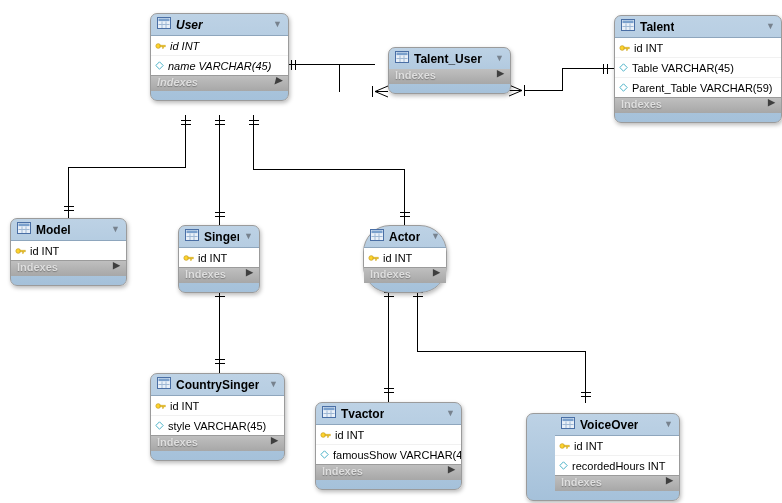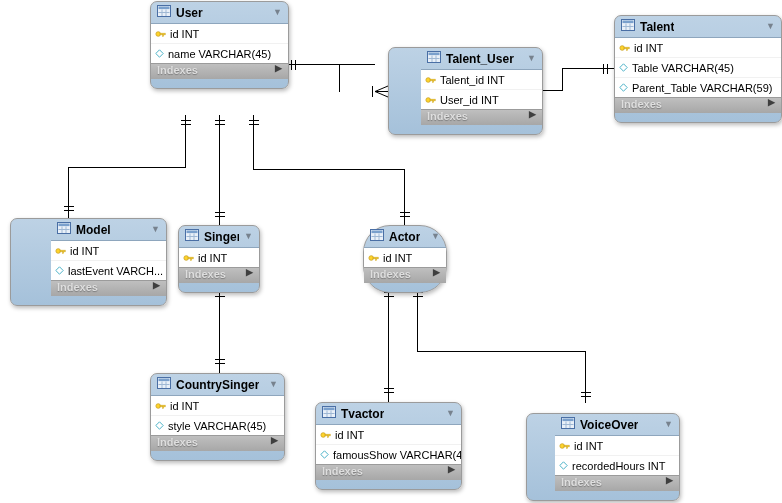--- a/index.html
+++ b/index.html
@@ -93,21 +93,21 @@
     </g>
 
     <g>
       <path d="M417.5,288 V351.5 H585.5 V403"></path>
       <path d="M412.5,292.5 H422.5 M412.5,296.5 H422.5"></path>
       <path d="M580.5,392.5 H590.5 M580.5,396.5 H590.5"></path>
     </g>
   </svg>
 
   <div id="tables">
-      <div class="etable" style="left: 150px; top: 1px; width: 137px;">
+      <div class="etable" style="left: 150px; top: 13px; width: 137px; font-style: italic;">
         <div class="tbl-header">
           <span class="icn"><svg width="14" height="12" viewBox="0 0 14 12">
               <rect x="0.5" y="0.5" width="13" height="11" fill="#e9f0f8" stroke="#4a6fa5"></rect>
               <rect x="1.5" y="1.5" width="11" height="2.6" fill="#7aa0cc"></rect>
               <path d="M5,4.5 V11 M9,4.5 V11 M1.5,7.5 H12.5" stroke="#9fb8d4" fill="none"></path>
             </svg></span>
           <span class="title">User</span>
           <span class="chev">▼</span>
         </div>
         <div class="tbl-body">
@@ -129,52 +129,30 @@
             </span>
             <span>name VARCHAR(45)</span>
           </div>
         </div>
         <div class="tbl-indexes">
           <span>Indexes</span>
           <span class="arrow">▶</span>
         </div>
         <div class="tbl-footer"></div>
       </div>
-      <div class="etable" style="left: 388px; top: 47px; width: 121px; padding-left: 32px;">
+      <div class="etable" style="left: 388px; top: 47px; width: 121px;">
         <div class="tbl-header">
           <span class="icn"><svg width="14" height="12" viewBox="0 0 14 12">
               <rect x="0.5" y="0.5" width="13" height="11" fill="#e9f0f8" stroke="#4a6fa5"></rect>
               <rect x="1.5" y="1.5" width="11" height="2.6" fill="#7aa0cc"></rect>
               <path d="M5,4.5 V11 M9,4.5 V11 M1.5,7.5 H12.5" stroke="#9fb8d4" fill="none"></path>
             </svg></span>
           <span class="title">Talent_User</span>
           <span class="chev">▼</span>
         </div>
-        <div class="tbl-body">
-          <div class="tbl-row">
-            <span class="icn">
-              <svg width="11" height="10" viewBox="0 0 11 10">
-                <circle cx="3.2" cy="5" r="2.3" fill="#ffd42a" stroke="#c9a227" stroke-width="0.8"></circle>
-                <rect x="5" y="4.2" width="5.2" height="1.6" fill="#ffd42a" stroke="#c9a227" stroke-width="0.6"></rect>
-                <rect x="7.6" y="5.8" width="1.1" height="1.6" fill="#ffd42a" stroke="#c9a227" stroke-width="0.5"></rect>
-              </svg>
-            </span>
-            <span>Talent_id INT</span>
-          </div>
-          <div class="tbl-row">
-            <span class="icn">
-              <svg width="11" height="10" viewBox="0 0 11 10">
-                <circle cx="3.2" cy="5" r="2.3" fill="#ffd42a" stroke="#c9a227" stroke-width="0.8"></circle>
-                <rect x="5" y="4.2" width="5.2" height="1.6" fill="#ffd42a" stroke="#c9a227" stroke-width="0.6"></rect>
-                <rect x="7.6" y="5.8" width="1.1" height="1.6" fill="#ffd42a" stroke="#c9a227" stroke-width="0.5"></rect>
-              </svg>
-            </span>
-            <span>User_id INT</span>
-          </div>
-        </div>
         <div class="tbl-indexes">
           <span>Indexes</span>
           <span class="arrow">▶</span>
         </div>
         <div class="tbl-footer"></div>
       </div>
       <div class="etable" style="left: 614px; top: 15px; width: 166px;">
         <div class="tbl-header">
           <span class="icn"><svg width="14" height="12" viewBox="0 0 14 12">
               <rect x="0.5" y="0.5" width="13" height="11" fill="#e9f0f8" stroke="#4a6fa5"></rect>
@@ -211,48 +189,40 @@
             </span>
             <span>Parent_Table VARCHAR(59)</span>
           </div>
         </div>
         <div class="tbl-indexes">
           <span>Indexes</span>
           <span class="arrow">▶</span>
         </div>
         <div class="tbl-footer"></div>
       </div>
-      <div class="etable" style="left: 10px; top: 218px; width: 115px; padding-left: 40px;">
+      <div class="etable" style="left: 10px; top: 218px; width: 115px;">
         <div class="tbl-header">
           <span class="icn"><svg width="14" height="12" viewBox="0 0 14 12">
               <rect x="0.5" y="0.5" width="13" height="11" fill="#e9f0f8" stroke="#4a6fa5"></rect>
               <rect x="1.5" y="1.5" width="11" height="2.6" fill="#7aa0cc"></rect>
               <path d="M5,4.5 V11 M9,4.5 V11 M1.5,7.5 H12.5" stroke="#9fb8d4" fill="none"></path>
             </svg></span>
           <span class="title">Model</span>
           <span class="chev">▼</span>
         </div>
         <div class="tbl-body">
           <div class="tbl-row">
             <span class="icn">
               <svg width="11" height="10" viewBox="0 0 11 10">
                 <circle cx="3.2" cy="5" r="2.3" fill="#ffd42a" stroke="#c9a227" stroke-width="0.8"></circle>
                 <rect x="5" y="4.2" width="5.2" height="1.6" fill="#ffd42a" stroke="#c9a227" stroke-width="0.6"></rect>
                 <rect x="7.6" y="5.8" width="1.1" height="1.6" fill="#ffd42a" stroke="#c9a227" stroke-width="0.5"></rect>
               </svg>
             </span>
             <span>id INT</span>
-          </div>
-          <div class="tbl-row">
-            <span class="icn">
-              <svg width="9" height="9" viewBox="0 0 9 9">
-                <path d="M4.5 0.8 L8.2 4.5 L4.5 8.2 L0.8 4.5 Z" fill="#ffffff" stroke="#4db3c8" stroke-width="1"></path>
-              </svg>
-            </span>
-            <span>lastEvent VARCH...</span>
           </div>
         </div>
         <div class="tbl-indexes">
           <span>Indexes</span>
           <span class="arrow">▶</span>
         </div>
         <div class="tbl-footer"></div>
       </div>
       <div class="etable" style="left: 178px; top: 225px; width: 80px;">
         <div class="tbl-header">

